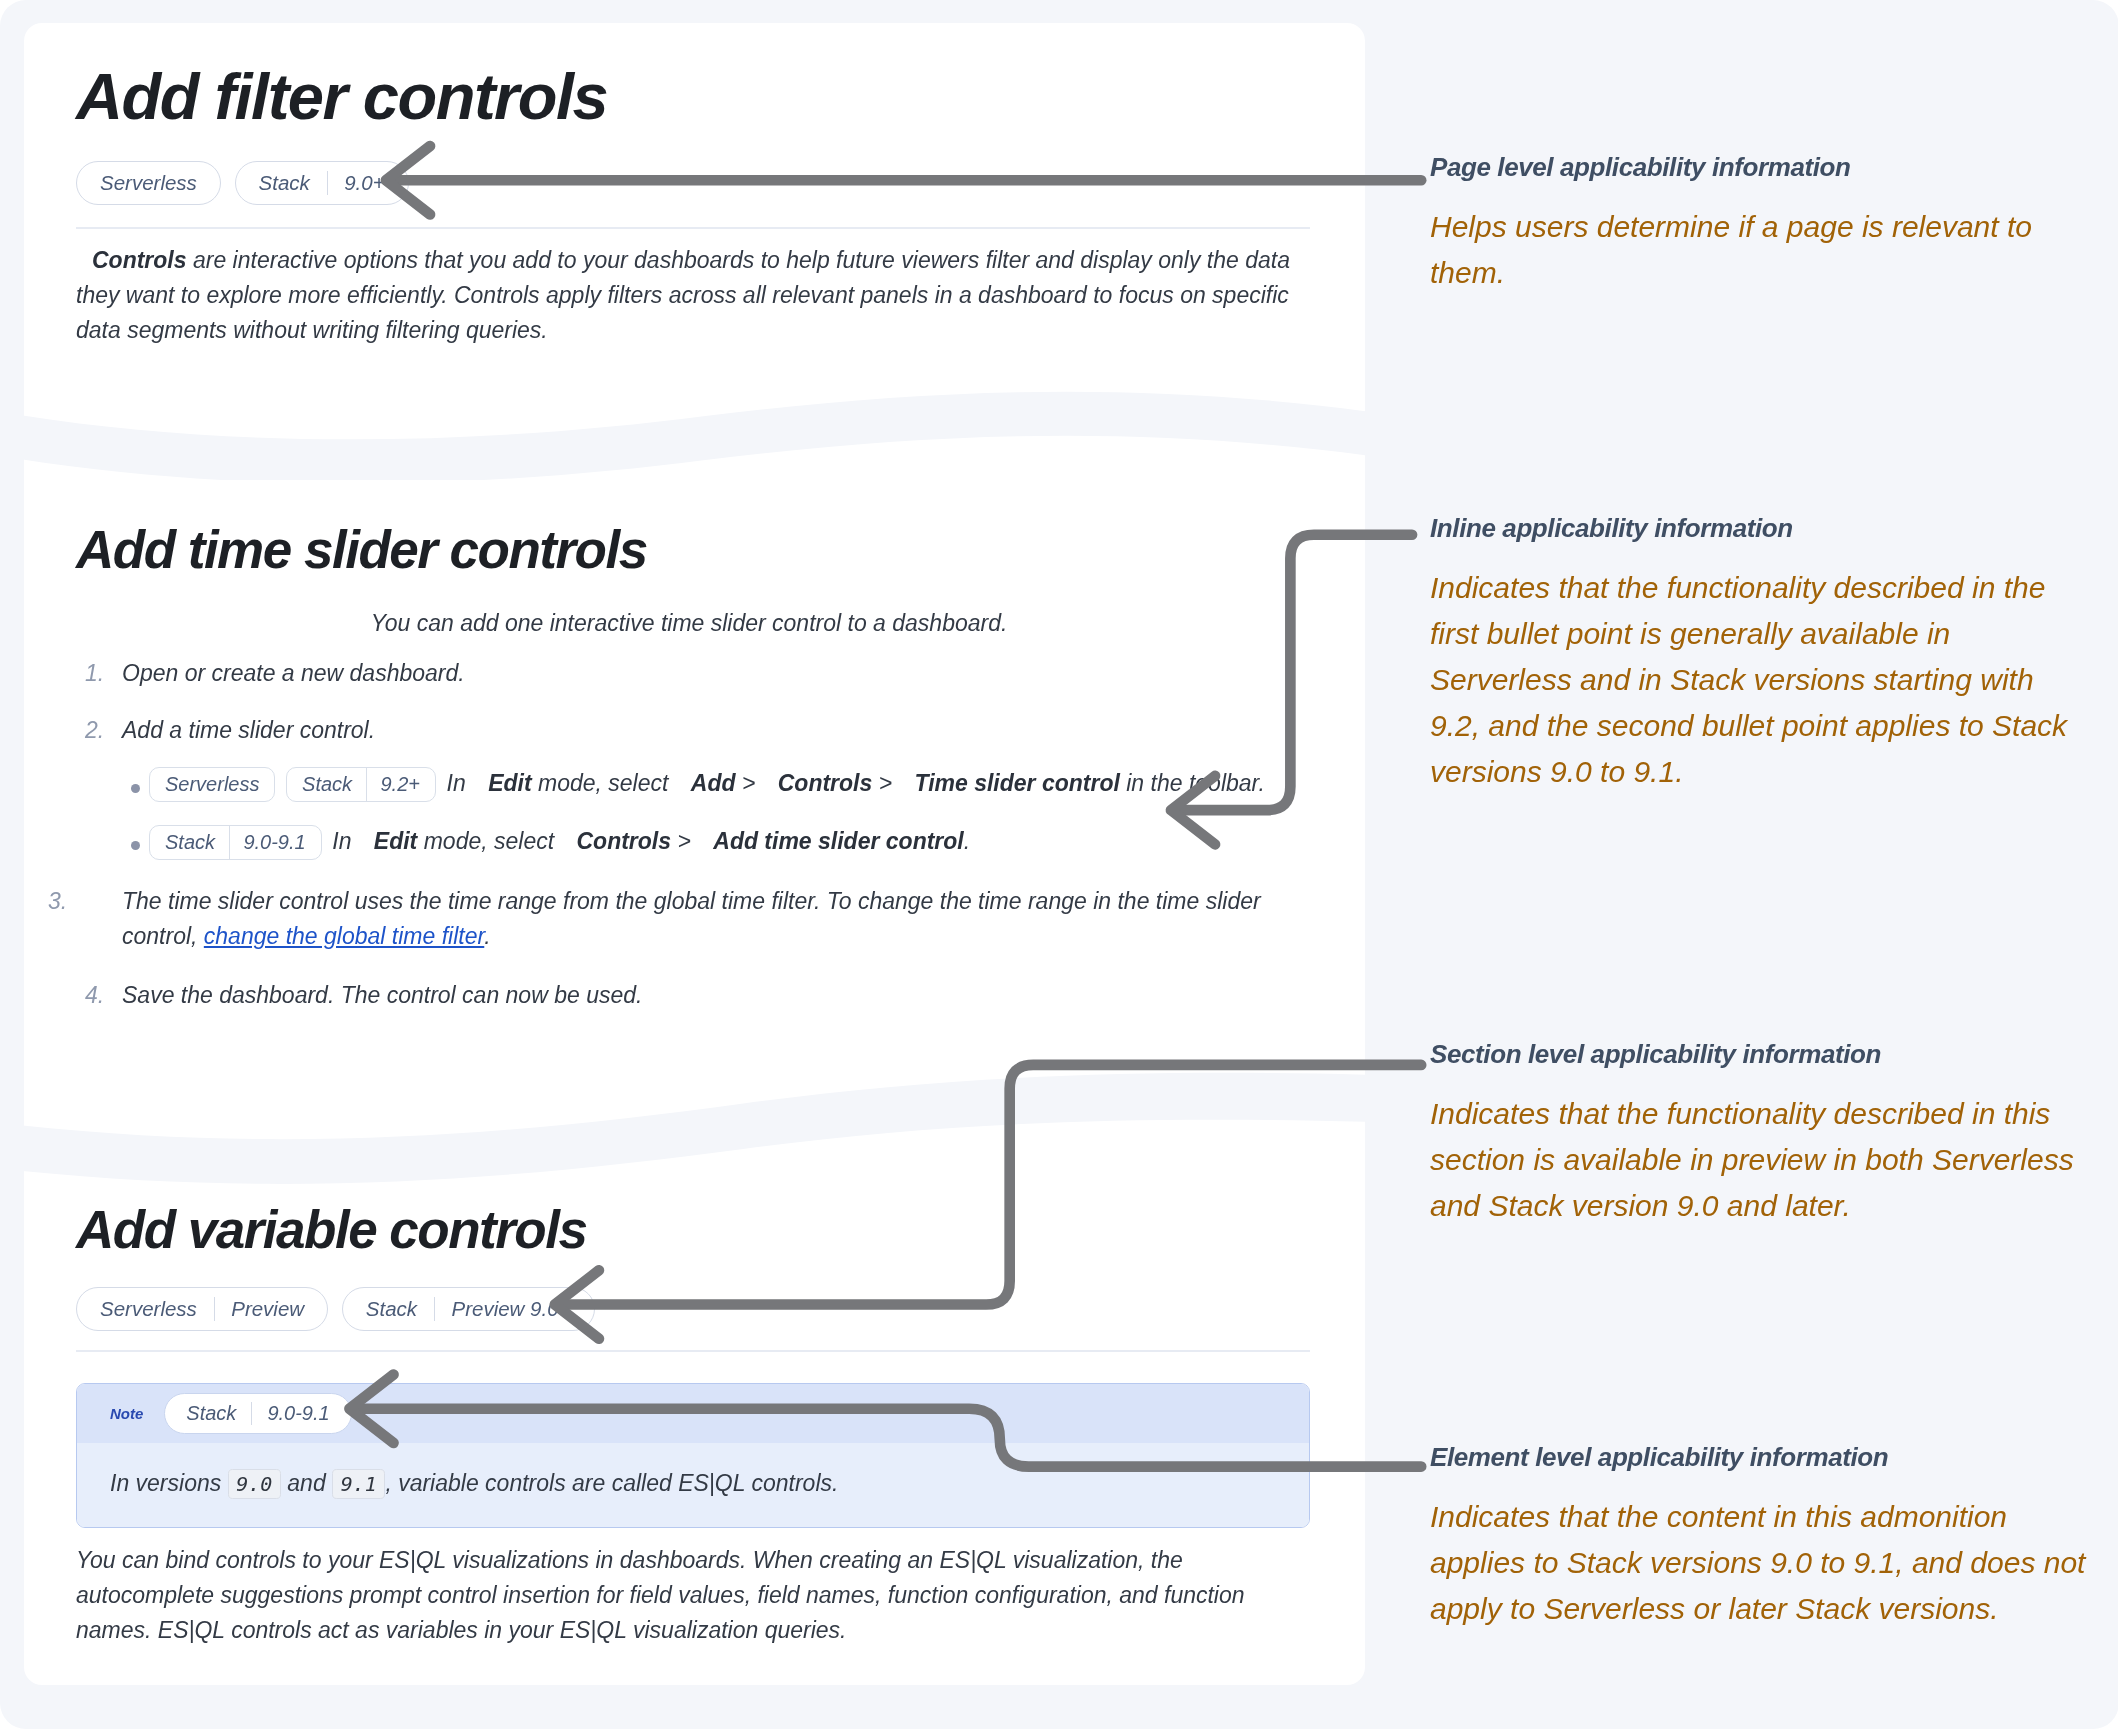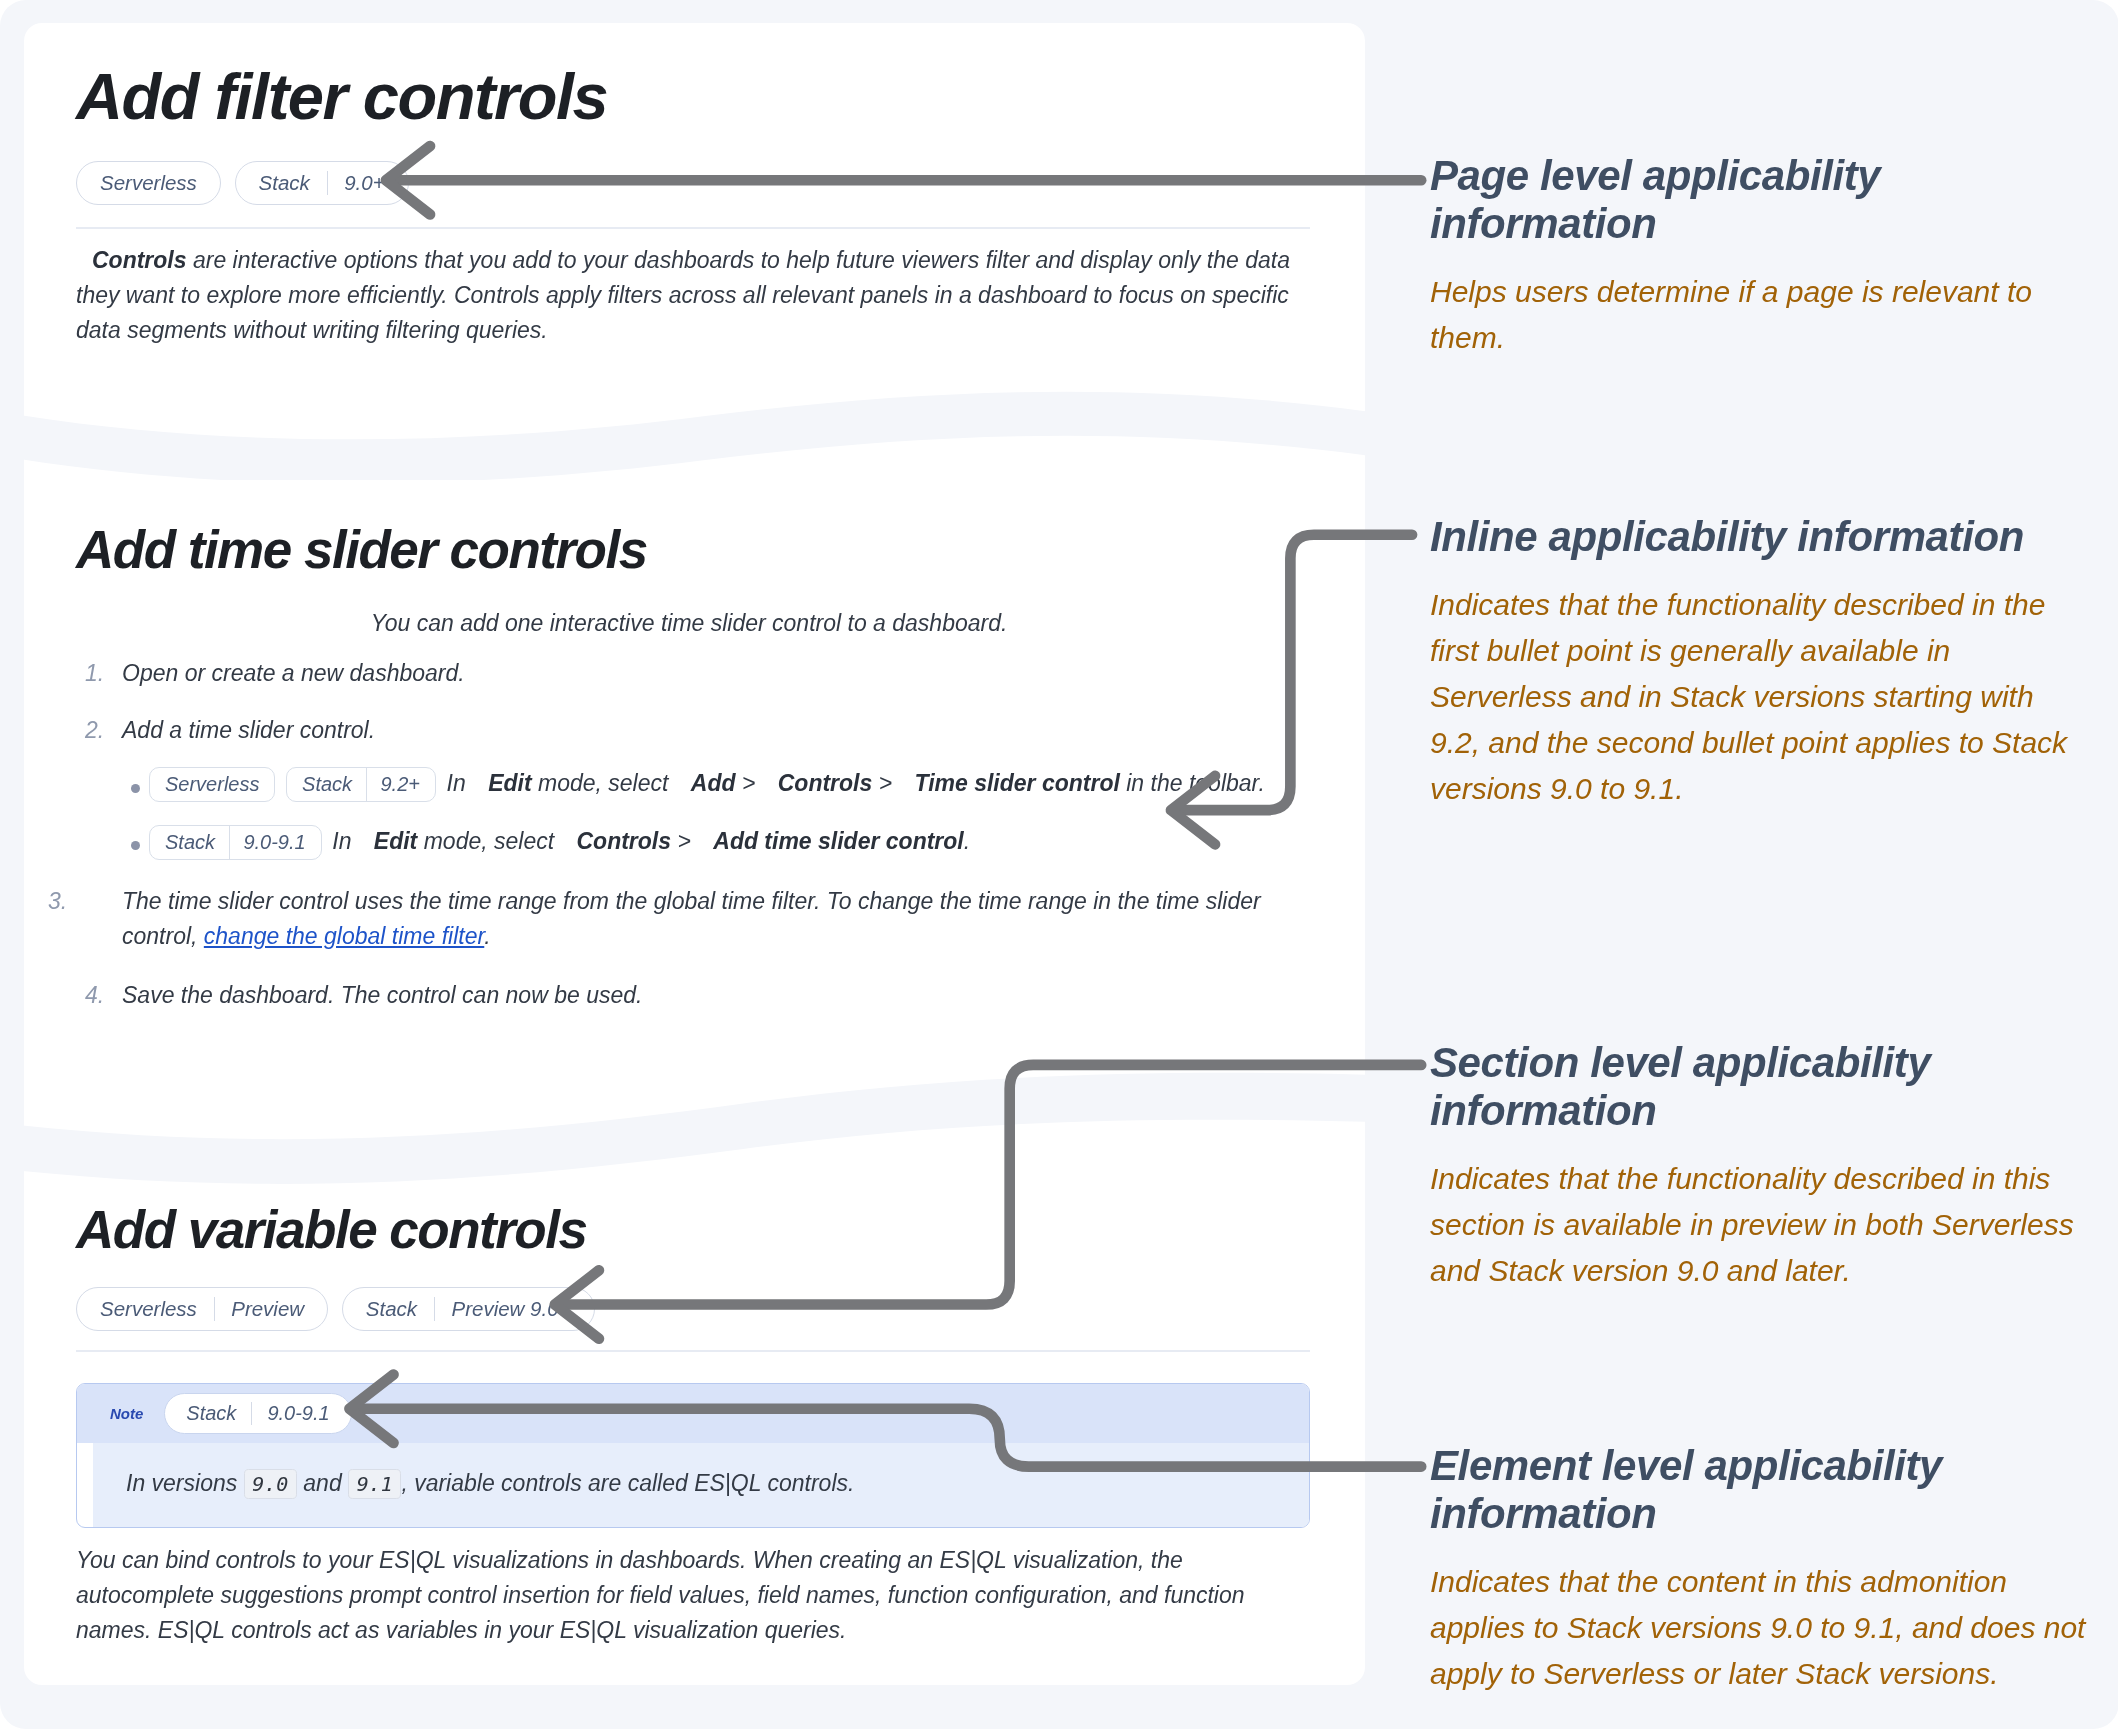--- a/index.html
+++ b/index.html
@@ -60,29 +60,29 @@
   }
   #note .nhead {
     height:59px; background:#d9e3f9; display:flex; align-items:center; padding-left:33px; gap:21px;
   }
   #note .ntitle { font-size:15px; font-weight:700; color:#2a4ab0; }
   #note .npill {
     display:inline-flex; align-items:center; height:41px; background:#ffffff;
     border:1.5px solid #c9d5ee; border-radius:21px; padding:0 21px; font-size:20px; color:#4b5b77;
   }
   #note .npill .sep { border-left:1.5px solid #d5dbe7; margin-left:15px; padding-left:15px; }
-  #note .nbody { background:#e7eefb; padding:27px 33px 30px 33px; font-size:23px; color:#333a45;margin-left:16px; }
+  #note .nbody { background:#e7eefb; padding:27px 33px 30px 33px; font-size:23px; color:#333a45; }
   .codechip {
     font-family:"DejaVu Sans Mono", monospace; font-size:20px; background:#eef1f6;
     border:0.8px solid #d9dee8; border-radius:4.6px; padding:2.3px 7.6px; color:#30363f;
   }
 
   
   .ann { position:absolute; left:1430px; width:659px; z-index:4; }
-  .ann h3 { font-size:42px; font-weight:700; color:#3f4e63; letter-spacing:-0.4px; }
+  .ann h3 { font-size:26px; font-weight:700; color:#3f4e63; letter-spacing:-0.4px; }
   .ann p { margin-top:21px; font-size:30px; line-height:46px; color:#a16207; }
 
   svg.overlay { position:absolute; left:0; top:0; z-index:5; pointer-events:none; }
 </style>
 </head>
 <body>
 
 <div id="stage">
 
   <div id="card1" class="card"></div>

